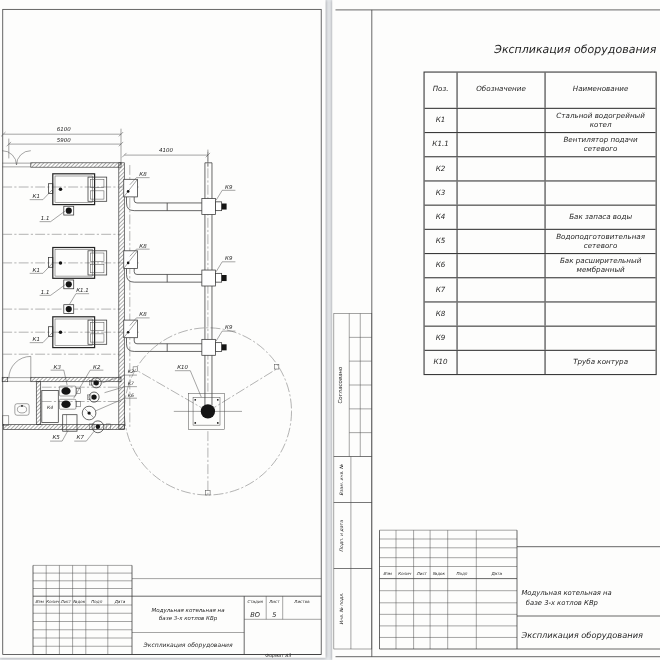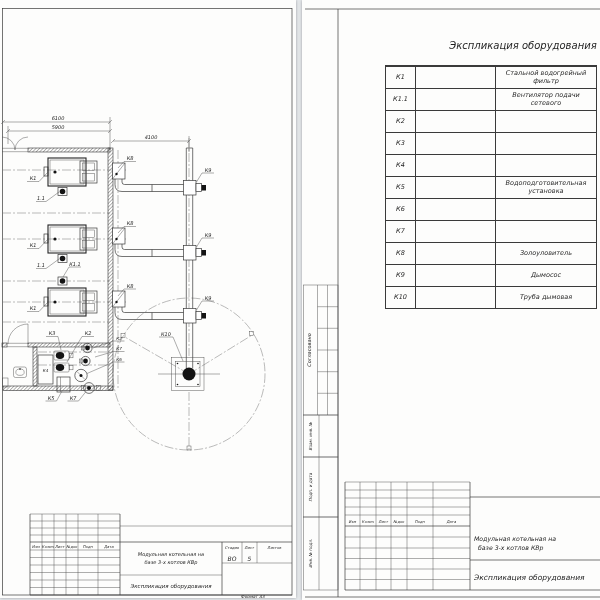--- a/index.html
+++ b/index.html
@@ -432,64 +432,69 @@
     <text x="149.5" y="522.5" class="t37" text-anchor="middle">Дата</text>
     <text x="172" y="541" class="t62">Модульная котельная на</text>
     <text x="176" y="550" class="t62">базе 3-х котлов КВр</text>
     <text x="172" y="580" class="t75">Экспликация оборудования</text>
   </g>
 </svg>
 
 <div class="tbl-title">Экспликация оборудования</div>
 
 <div class="eq">
+  <div class="eq-row hdr">
+    <div class="cell c-pos">Поз.</div>
+    <div class="cell c-des">Обозначение</div>
+    <div class="cell c-name">Наименование</div>
+  </div>
   <div class="eq-row">
     <div class="cell c-pos">К1</div>
     <div class="cell c-des"></div>
-    <div class="cell c-name">Стальной водогрейный фильтр</div>
+    <div class="cell c-name">Стальной водогрейный котел</div>
   </div>
   <div class="eq-row">
     <div class="cell c-pos">К1.1</div>
     <div class="cell c-des"></div>
     <div class="cell c-name">Вентилятор подачи сетевого</div>
   </div>
   <div class="eq-row">
     <div class="cell c-pos">К2</div>
     <div class="cell c-des"></div>
   </div>
   <div class="eq-row">
     <div class="cell c-pos">К3</div>
     <div class="cell c-des"></div>
   </div>
   <div class="eq-row">
     <div class="cell c-pos">К4</div>
     <div class="cell c-des"></div>
+    <div class="cell c-name">Бак запаса воды</div>
   </div>
   <div class="eq-row">
     <div class="cell c-pos">К5</div>
     <div class="cell c-des"></div>
-    <div class="cell c-name">Водоподготовительная установка</div>
+    <div class="cell c-name">Водоподготовительная сетевого</div>
   </div>
   <div class="eq-row">
     <div class="cell c-pos">К6</div>
     <div class="cell c-des"></div>
+    <div class="cell c-name">Бак расширительный мембранный</div>
   </div>
   <div class="eq-row">
     <div class="cell c-pos">К7</div>
     <div class="cell c-des"></div>
   </div>
   <div class="eq-row">
     <div class="cell c-pos">К8</div>
     <div class="cell c-des"></div>
-    <div class="cell c-name">Золоуловитель</div>
   </div>
   <div class="eq-row">
     <div class="cell c-pos">К9</div>
     <div class="cell c-des"></div>
-    <div class="cell c-name">Дымосос</div>
   </div>
   <div class="eq-row">
     <div class="cell c-pos">К10</div>
     <div class="cell c-des"></div>
-    <div class="cell c-name">Труба дымовая</div>
+    <div class="cell c-name">Труба контура</div>
   </div>
 </div>
 </div>
 
 </body></html>

